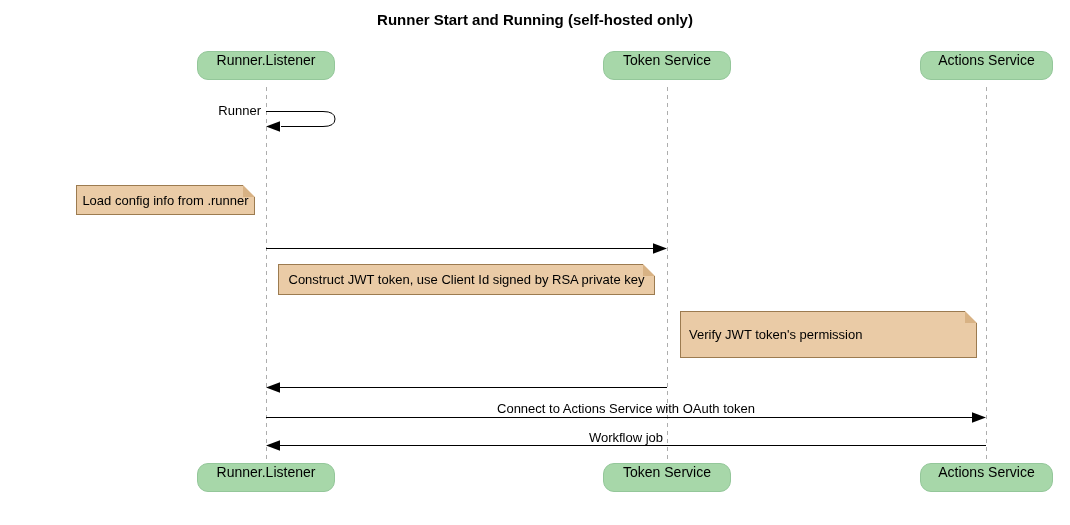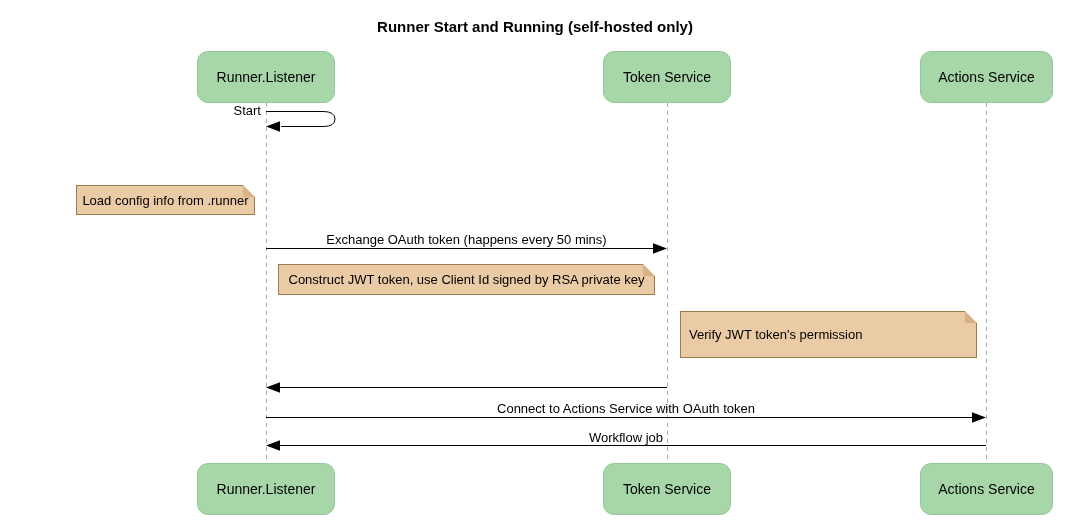--- a/index.html
+++ b/index.html
@@ -9,29 +9,29 @@
     font-family:"Liberation Sans", sans-serif;
     position:relative;
     overflow:hidden;
     color:#000;
   }
   .stage { position:absolute; left:0; top:0; width:1070px; height:525px; }
   svg.wires { position:absolute; left:0; top:0; z-index:1; }
 
   .title {
     position:absolute; top:11px; left:0; width:1070px;
-    text-align:center; font-size:15px; font-weight:bold; z-index:2;margin-top:7px;
+    text-align:center; font-size:15px; font-weight:bold; z-index:2;
   }
 
   .participant {
-    position:absolute; height:52px; z-index:3;
+    position:absolute; height:29px; z-index:3;
     background:var(--participant-fill,#a7d7a9);
     border:1px solid var(--participant-border,#94c79a);
     border-radius:11px;
-    display:flex; align-items:center; justify-content:center;
+    display:flex; justify-content:center;
     font-size:14px; box-sizing:border-box; white-space:nowrap;
   }
 
   .note {
     position:absolute; z-index:2;
     background:var(--note-fill,#eacba6);
     border:1px solid var(--note-border,#9c7b50);
     box-sizing:border-box;
     font-size:13px; white-space:nowrap;
     display:flex; align-items:center; justify-content:center;
@@ -97,22 +97,21 @@
   <div class="participant" style="left:197px; top:51px; width:138px;">
     <span>Runner.Listener</span>
   </div>
   <div class="participant" style="left:603px; top:51px; width:128px;">
     <span>Token Service</span>
   </div>
   <div class="participant" style="left:920px; top:51px; width:133px;">
     <span>Actions Service</span>
   </div>
 
-  <div class="msg-label right" style="left:150px; top:104px; width:111px;">Start</div>
-  <div class="msg-label" style="left:266px; top:233px; width:401px;">Exchange OAuth token (happens every 50 mins)</div>
+  <div class="msg-label right" style="left:150px; top:104px; width:111px;">Runner</div>
   <div class="msg-label" style="left:266px; top:431px; width:720px;">Workflow job</div>
   <div class="msg-label" style="left:266px; top:402px; width:720px;">Connect to Actions Service with OAuth token</div>
 
   <div class="note" style="left:76px; top:141px; width:179px; height:30px;margin-top:44px;">
     <span>Load config info from .runner</span>
   </div>
   <div class="note" style="left:278px; top:264px; width:377px; height:31px;">
     <span>Construct JWT token, use Client Id signed by RSA private key</span>
   </div>
   <div class="note two-line" style="left:680px; top:311px; width:297px; height:47px;">

